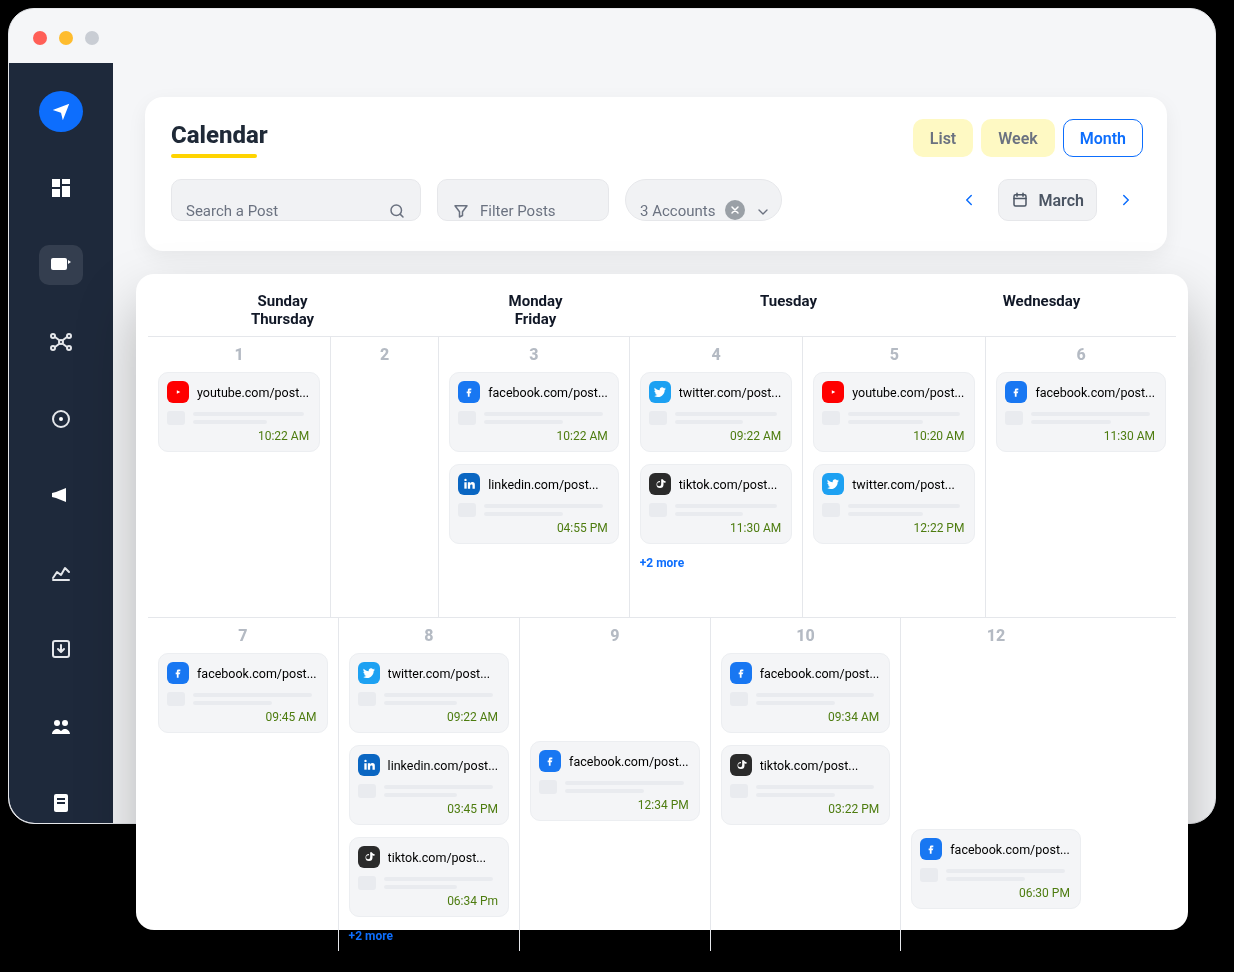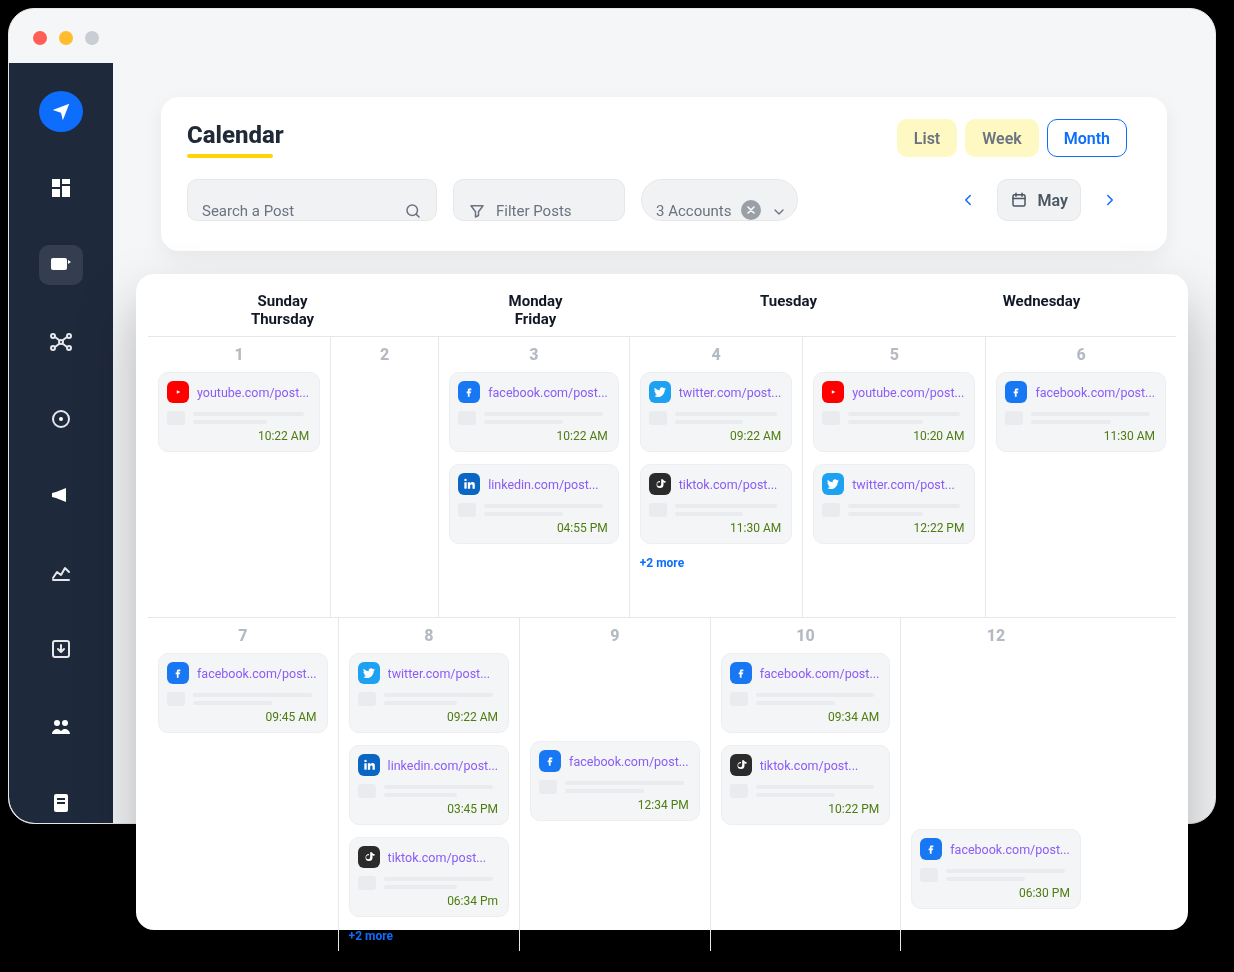--- a/index.html
+++ b/index.html
@@ -40,22 +40,22 @@
     position:absolute;left:0;top:54px;bottom:0;width:104px;background:var(--sidebar);
     display:flex;flex-direction:column;align-items:center;padding-top:28px;gap:36px;z-index:2;
     border-bottom-left-radius:26px;
   }
   .side-item{width:44px;height:44px;display:flex;align-items:center;justify-content:center;color:#e5e7eb;border-radius:10px}
   .side-item.active{background:rgba(255,255,255,.10)}
   .side-item svg{width:24px;height:24px}
   .logo{width:44px;height:44px;border-radius:50%;background:#0d6efd;display:flex;align-items:center;justify-content:center;color:#fff}
   .logo svg{width:22px;height:22px}
   .header-card{
-    position:absolute;left:152px;top:88px;right:48px;height:154px;background:var(--card);
-    border-radius:18px;box-shadow:0 6px 20px rgba(0,0,0,.06);padding:22px 40px 18px 26px;z-index:2
+    position:absolute;left:136px;top:88px;right:48px;height:154px;background:var(--card);
+    border-radius:18px;box-shadow:0 6px 20px rgba(0,0,0,.06);padding:22px 24px 18px 26px;z-index:2
   }
   .title-wrap{display:flex;align-items:center;justify-content:space-between}
   .title{font-weight:800;font-size:24px;color:var(--text);position:relative;display:inline-block;padding-bottom:6px}
   .title:after{content:"";position:absolute;left:0;bottom:-3px;height:4px;width:86px;background:#ffd400;border-radius:2px}
   .view-tabs{display:flex;gap:8px}
   .tab{height:38px;padding:0 16px;border-radius:10px;display:flex;align-items:center;font-weight:600;color:#6b7280;border:1px solid transparent;cursor:pointer}
   .tab.list,.tab.week{background:#fef9c3}
   .tab.active{background:#fff;border:1.5px solid var(--blue);color:var(--blue)}
   .filters-row{display:flex;align-items:center;gap:16px;margin-top:22px}
   .chip{background:var(--chip);border:1px solid var(--chip-border);height:42px;border-radius:10px;display:flex;align-items:flex-end;gap:10px;padding:0 14px;color:#4b5563}
@@ -84,21 +84,21 @@
   .post{background:#f4f5f7;border:1px solid #eceef1;border-radius:10px;padding:8px 10px 8px 8px;margin-bottom:12px}
   .post-top{display:flex;align-items:center;gap:8px}
   .net{width:22px;height:22px;border-radius:6px;display:flex;align-items:center;justify-content:center;color:#fff;flex:0 0 22px}
   .net.yt{background:var(--yt)}
   .net.fb{background:var(--fb)}
   .net.tw{background:var(--tw)}
   .net.li{background:var(--li)}
   .net.tk{background:var(--tk)}
   .net.ig{background:linear-gradient(45deg,var(--ig1),var(--ig2),var(--ig3),var(--ig4))}
   .net svg{width:14px;height:14px}
-  .post-title{font-size:12.5px;color:#8b5cf6;white-space:nowrap;overflow:hidden;text-overflow:ellipsis}
+  .post-title{font-size:12.5px;color:#000000;white-space:nowrap;overflow:hidden;text-overflow:ellipsis}
   .skeleton{display:flex;align-items:center;gap:8px;margin-top:8px}
   .sk-img{width:18px;height:14px;border-radius:3px;background:#e9ebef}
   .sk-lines{flex:1;display:flex;flex-direction:column;gap:4px}
   .sk-lines span{height:4px;border-radius:3px;background:#e9ebef}
   .sk-lines span:nth-child(1){width:96%}
   .sk-lines span:nth-child(2){width:64%}
   .time{font-size:12px;color:#4d7c0f;text-align:right;margin-top:4px}
   .more{color:var(--blue);font-weight:700;font-size:12px}
   
   .i{stroke:currentColor;fill:none;stroke-width:2;stroke-linecap:round;stroke-linejoin:round}
@@ -220,21 +220,21 @@
           <div class="arrow">
               <svg viewBox="0 0 24 24" width="18" height="18">
                 <path d="M15 6l-6 6 6 6" class="i" stroke="#0d6efd"></path>
               </svg>
             </div>
           <div class="month-chip">
             <svg viewBox="0 0 24 24" width="18" height="18">
                 <rect x="4" y="5" width="16" height="15" rx="2" class="i"></rect>
                 <path d="M8 3v4M16 3v4M4 10h16" class="i"></path>
               </svg>
-            <span>May</span>
+            <span>March</span>
           </div>
           <div class="arrow">
               <svg viewBox="0 0 24 24" width="18" height="18">
                 <path d="M9 6l6 6-6 6" class="i" stroke="#0d6efd"></path>
               </svg>
             </div>
         </div>
       </div>
     </section>
   </div>
@@ -549,21 +549,21 @@
               </span>
       <span class="post-title">tiktok.com/post...</span>
     </div>
     <div class="skeleton">
       <span class="sk-img"></span>
       <span class="sk-lines">
                 <span></span>
                 <span></span>
               </span>
     </div>
-    <div class="time">10:22 PM</div>
+    <div class="time">03:22 PM</div>
   </div>
         </div>
         <div class="col">
           <div class="date-n">12</div>
           <div style="height:176px"></div>
   <div class="post">
     <div class="post-top">
       <span class="net fb">
                 <svg viewBox="0 0 24 24">
                   <path d="M13 9h3V6h-3c-2 0-3 1-3 3v2H8v3h2v6h3v-6h2l1-3h-3V9z" fill="#fff"></path>

